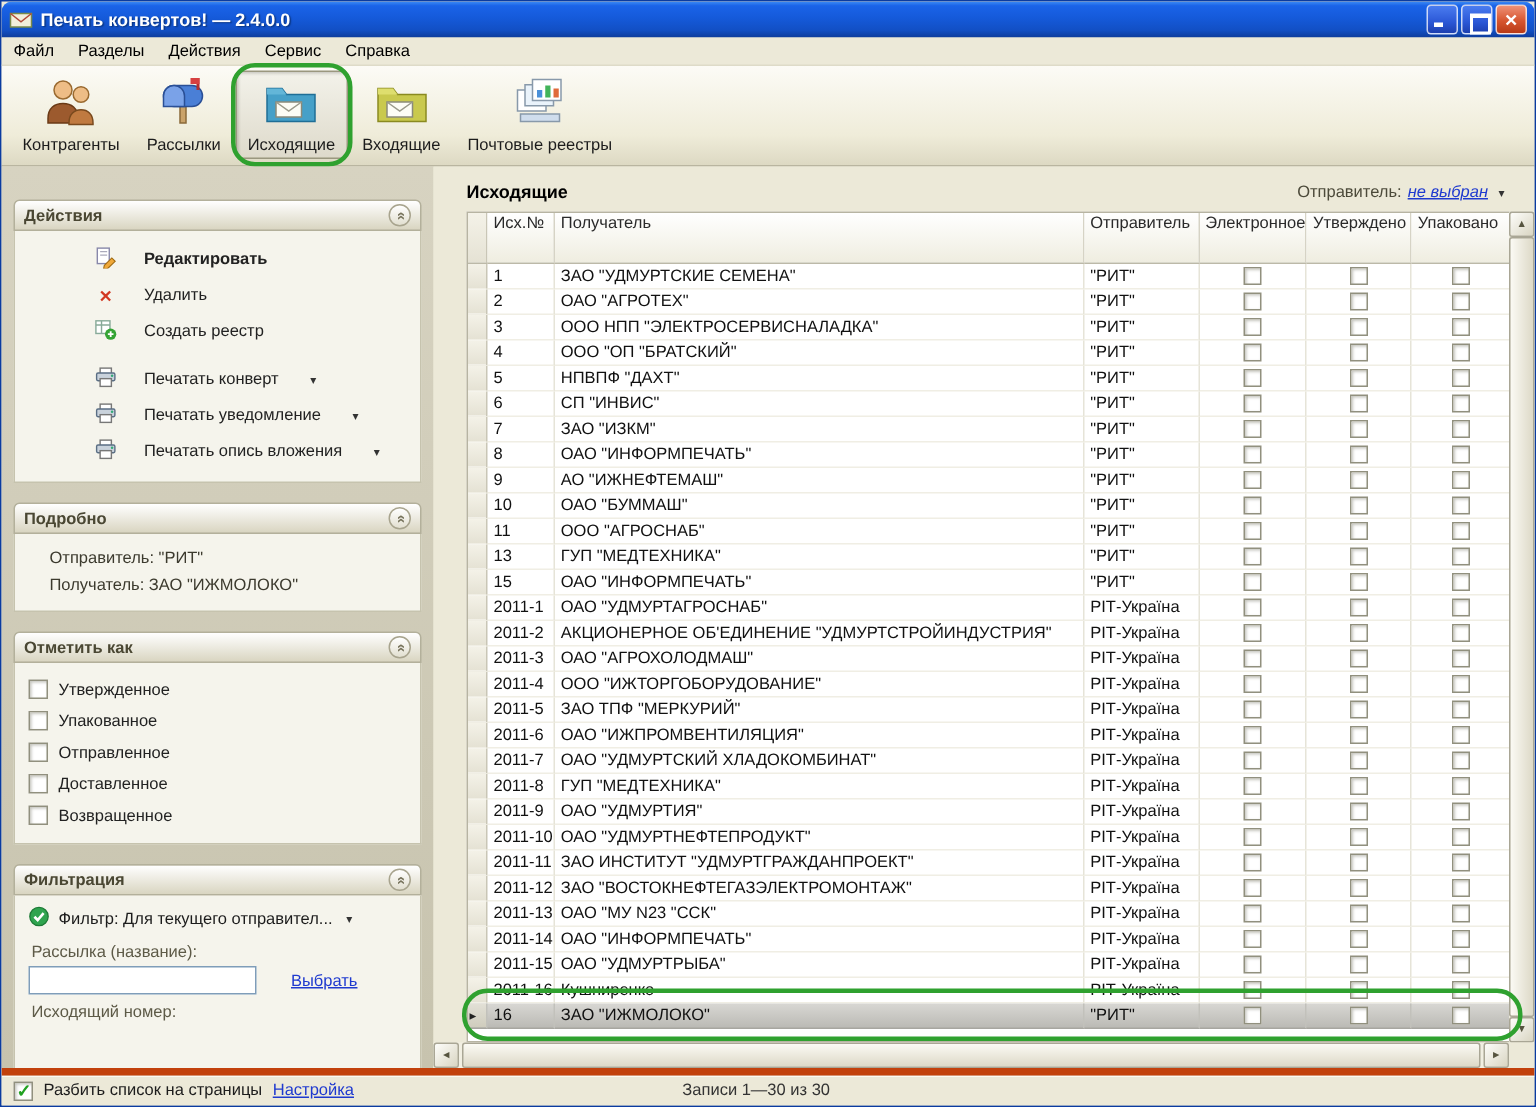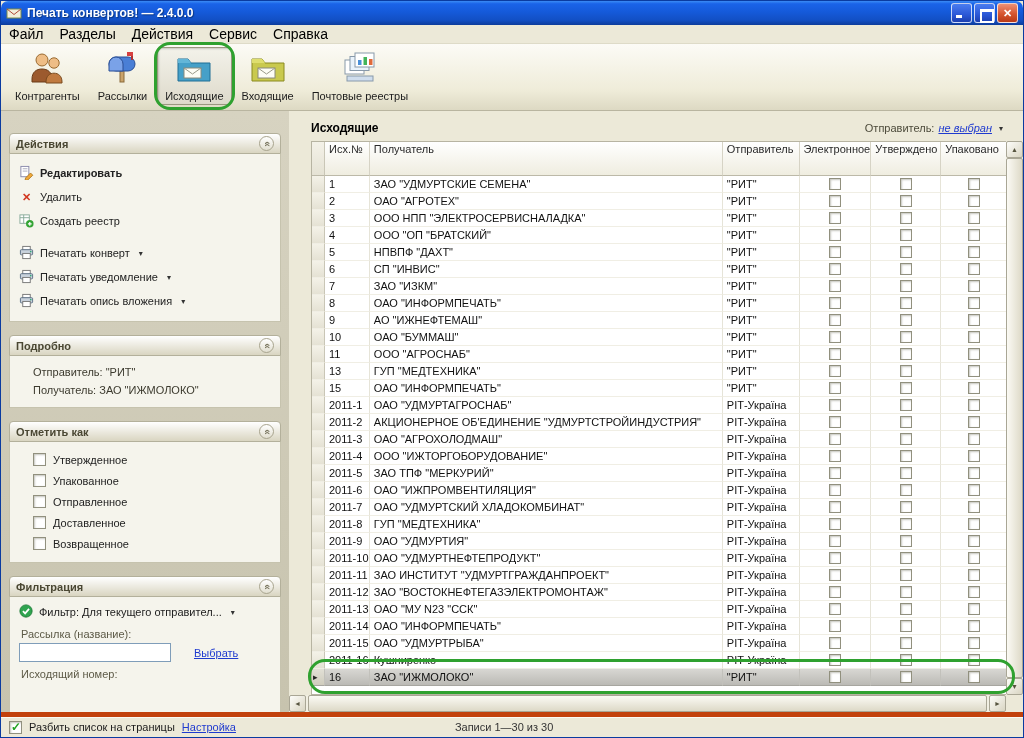--- a/index.html
+++ b/index.html
@@ -16,21 +16,21 @@
   .win-btns { display:flex; gap:2px; }
   .wbtn { position:relative; width:21px; height:20px; border-radius:3px; border:1px solid rgba(255,255,255,.75);
     display:flex; align-items:center; justify-content:center; color:#fff; font-size:11px; font-weight:bold;
     background:linear-gradient(#4a7cf0,#2b57d6 60%,#1c3fb0); text-shadow:none; cursor:default; }
   .wbtn.close { background:linear-gradient(#ee9075,#d6552f 55%,#b93a16); }
   .wbtn.min::after { content:""; position:absolute; left:4px; right:9px; bottom:4px; height:3px; background:#fff; }
   .wbtn.max::after { content:""; position:absolute; left:5px; top:5px; width:10px; height:9px; border:2px solid #fff; border-top-width:3px; }
 
   
   .menubar { position:absolute; top:24px; left:0; right:0; height:19px; background:#ece9d8;
-    display:flex; align-items:center; font-size:14px; color:#000; border-bottom:1px solid #dedbc8; }
+    display:flex; align-items:center; font-size:11px; color:#000; border-bottom:1px solid #dedbc8; }
   .menu-item { padding:2px 8px; cursor:default; }
 
   
   .toolbar { position:absolute; top:43px; left:0; right:0; height:67px;
     background:linear-gradient(#fcfbf6,#efecd9 70%,#ddd9c3); border-bottom:1px solid #b9b5a0;
     display:flex; align-items:flex-start; padding:3px 4px 0 6px; }
   .tbtn { position:relative; display:flex; flex-direction:column; align-items:center; gap:1px;
     padding:3px 7px 2px 7px; margin-right:2px; border:1px solid transparent; border-radius:3px; cursor:default; }
   .tbtn .tlabel { font-size:11px; color:#1c1c1c; white-space:nowrap; }
   .tbtn.selected { border:1px solid #9a977f; background:linear-gradient(#f3f2ea,#dedacb);
@@ -46,28 +46,28 @@
   .panel { margin-bottom:13px; }
   .panel-header { height:21px; background:linear-gradient(#ffffff,#d9d5c1);
     border:1px solid #b3b09b; border-radius:4px 4px 0 0; display:flex; align-items:center; justify-content:space-between;
     padding:0 6px; font-size:11px; font-weight:bold; color:#4a4733; }
   .chevron { width:15px; height:15px; border-radius:50%; background:linear-gradient(#fff,#e2dfd0);
     border:1px solid #a8a48e; color:#77735c; display:flex; align-items:center; justify-content:center;
     font-size:10px; line-height:1; }
   .chevron span { display:inline-block; transform:rotate(90deg); }
   .panel-body { background:#f5f4ec; border:1px solid #c6c3ae; border-top:none; padding:7px 9px 8px 9px; font-size:11px; }
 
-  .action-item { display:flex; align-items:center; gap:6px; height:24px; color:#222; cursor:default; }
+  .action-item { display:flex; align-items:center; gap:18px; height:24px; color:#222; cursor:default;margin-left:44px; }
   .action-item .ai-label.bold { font-weight:bold; }
   .action-sep { height:8px; }
   .dd { font-size:8px; color:#333; margin-left:3px; }
 
   .detail-line { color:#3c3a2e; padding:3px 0 3px 14px; }
 
-  .mark-item { display:flex; align-items:center; gap:7px; height:21px; color:#222;margin-left:14px; }
+  .mark-item { display:flex; align-items:center; gap:7px; height:21px; color:#222; }
 
   .cb { display:inline-block; width:13px; height:13px; background:#fff; border:1px solid #91907e;
     box-shadow:inset 1px 1px 2px rgba(90,90,70,.35); position:relative; flex:0 0 auto; }
   .cb.checked::after { content:"✓"; position:absolute; left:1px; top:-2px; color:#21a121; font-size:12px; font-weight:bold; }
 
   .filter-row { display:flex; align-items:center; gap:6px; margin-bottom:8px; font-weight:normal; color:#1c1c1c; }
   .form-label { color:#5d5a47; margin:6px 0 3px 2px; }
   .form-row { display:flex; align-items:center; gap:23px; }
   .txt { width:152px; height:19px; border:1px solid #7f9db9; background:#fff; font-size:11px; padding:0 3px; }
   .link { color:#1f3acf; text-decoration:underline; cursor:pointer; font-size:11px; }

